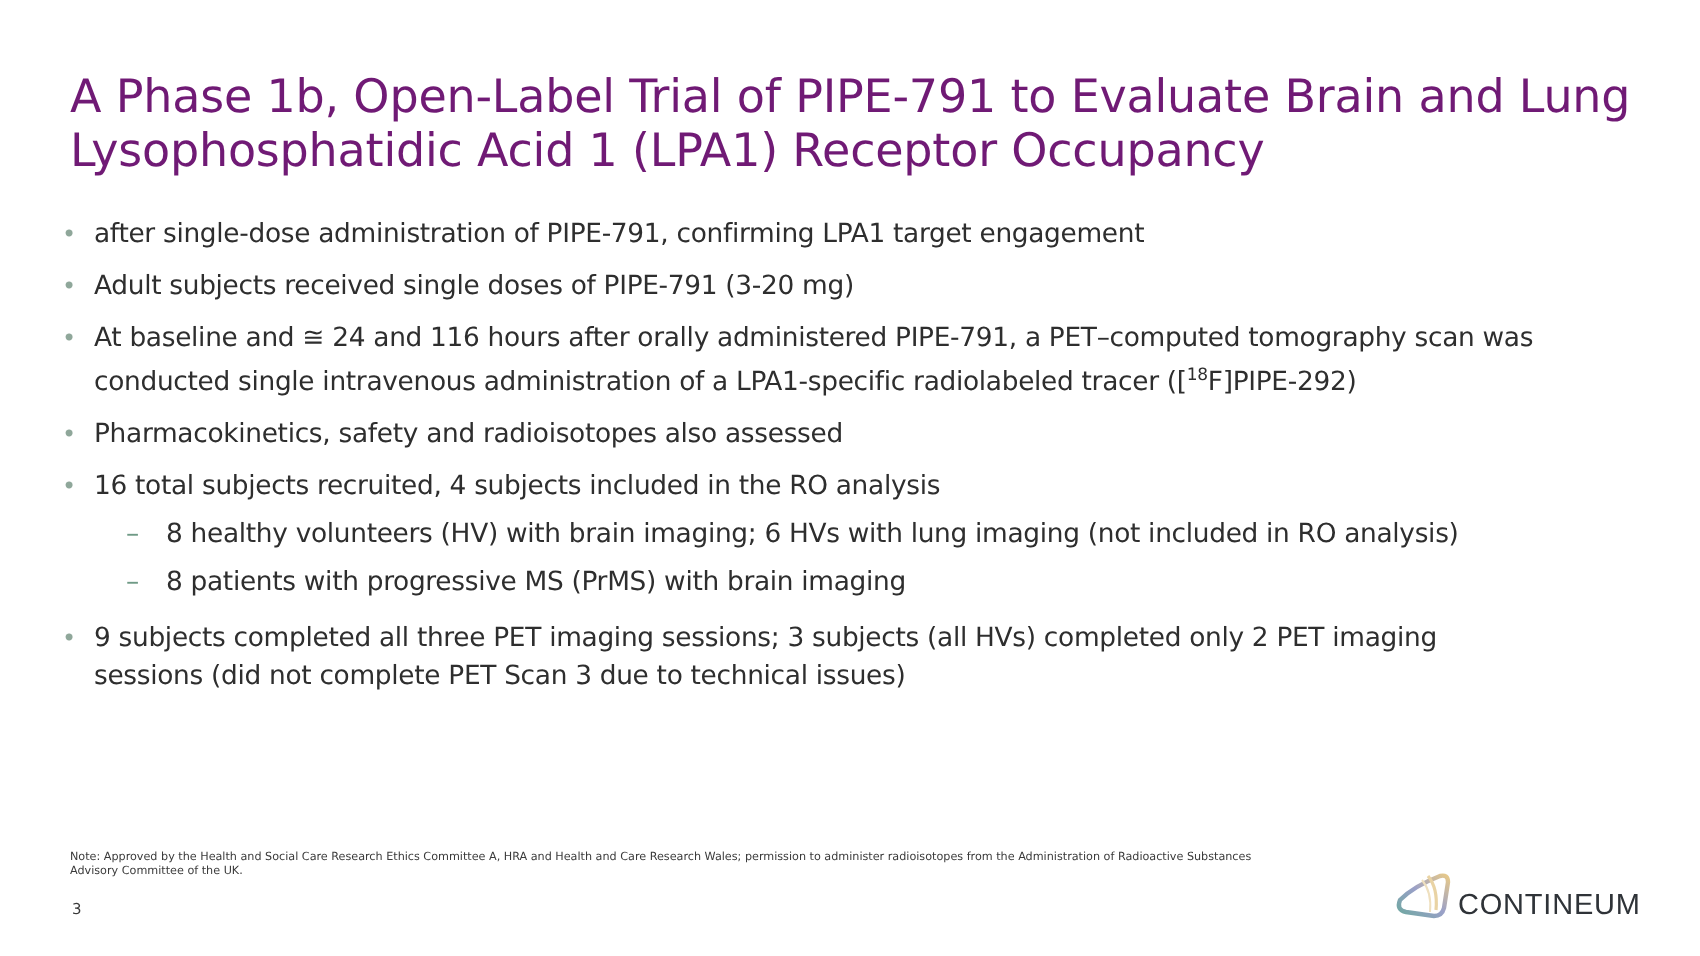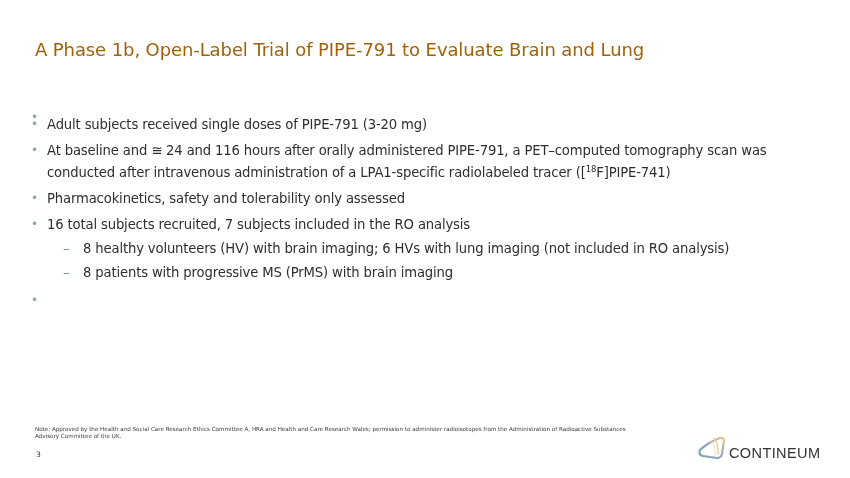--- a/index.html
+++ b/index.html
@@ -5,21 +5,21 @@
   html, body { margin: 0; padding: 0; }
   body {
     width: 850px; height: 478px; overflow: hidden;
     background: #ffffff;
     font-family: "DejaVu Sans", sans-serif;
     color: #2b2b2b;
     position: relative;
   }
   .title {
     position: absolute; left: 35px; top: 36px; width: 790px;
-    font-size: 18px; line-height: 27px; color: #a16207;
+    font-size: 23px; line-height: 27px; color: #701a75;
     letter-spacing: -0.1px;
   }
   .bullets {
     position: absolute; left: 30px; top: 108px; width: 800px;
     font-size: 13.2px; line-height: 19px; color: #2e2e2e;
     letter-spacing: -0.15px;
   }
   .b { position: relative; padding-left: 17px; margin-bottom: 7px; }
   .b .dot {
     position: absolute; left: 1px; top: 0; color: #8fa79a; font-size: 12px;
@@ -45,53 +45,57 @@
   .logo-text {
     font-size: 14.5px; letter-spacing: 0.4px; color: #2f3338;
     font-family: "Liberation Sans", sans-serif;
   }
 </style>
 </head>
 <body>
 
 <div class="title">
   <div>A Phase 1b, Open-Label Trial of PIPE-791 to Evaluate Brain and Lung</div>
+  <div>Lysophosphatidic Acid 1 (LPA1) Receptor Occupancy</div>
 </div>
 
 <div class="bullets">
   <div class="b">
     <span class="dot">•</span>
+    <div>after single-dose administration of PIPE-791, confirming LPA1 target engagement</div>
   </div>
   <div class="b">
     <span class="dot">•</span>
     <div>Adult subjects received single doses of PIPE-791 (3-20 mg)</div>
   </div>
   <div class="b">
     <span class="dot">•</span>
     <div>At baseline and ≅ 24 and 116 hours after orally administered PIPE-791, a PET–computed tomography scan was</div>
-    <div><span>conducted after intravenous administration of a LPA1-specific radiolabeled tracer ([</span><span class="sup">18</span><span>F]PIPE-741)</span></div>
+    <div><span>conducted single intravenous administration of a LPA1-specific radiolabeled tracer ([</span><span class="sup">18</span><span>F]PIPE-292)</span></div>
   </div>
   <div class="b">
     <span class="dot">•</span>
-    <div>Pharmacokinetics, safety and tolerability only assessed</div>
+    <div>Pharmacokinetics, safety and radioisotopes also assessed</div>
   </div>
   <div class="b" style="margin-bottom:4px;">
     <span class="dot">•</span>
-    <div>16 total subjects recruited, 7 subjects included in the RO analysis</div>
+    <div>16 total subjects recruited, 4 subjects included in the RO analysis</div>
   </div>
   <div class="sub">
     <span class="dash">–</span>
     <div>8 healthy volunteers (HV) with brain imaging; 6 HVs with lung imaging (not included in RO analysis)</div>
   </div>
   <div class="sub" style="margin-bottom:9px;">
     <span class="dash">–</span>
     <div>8 patients with progressive MS (PrMS) with brain imaging</div>
   </div>
   <div class="b">
     <span class="dot">•</span>
+    <div>9 subjects completed all three PET imaging sessions; 3 subjects (all HVs) completed only 2 PET imaging</div>
+    <div>sessions (did not complete PET Scan 3 due to technical issues)</div>
   </div>
 </div>
 
 <div class="note">
   <div>Note: Approved by the Health and Social Care Research Ethics Committee A, HRA and Health and Care Research Wales; permission to administer radioisotopes from the Administration of Radioactive Substances</div>
   <div>Advisory Committee of the UK.</div>
 </div>
 
 <div class="pagenum">3</div>
 

